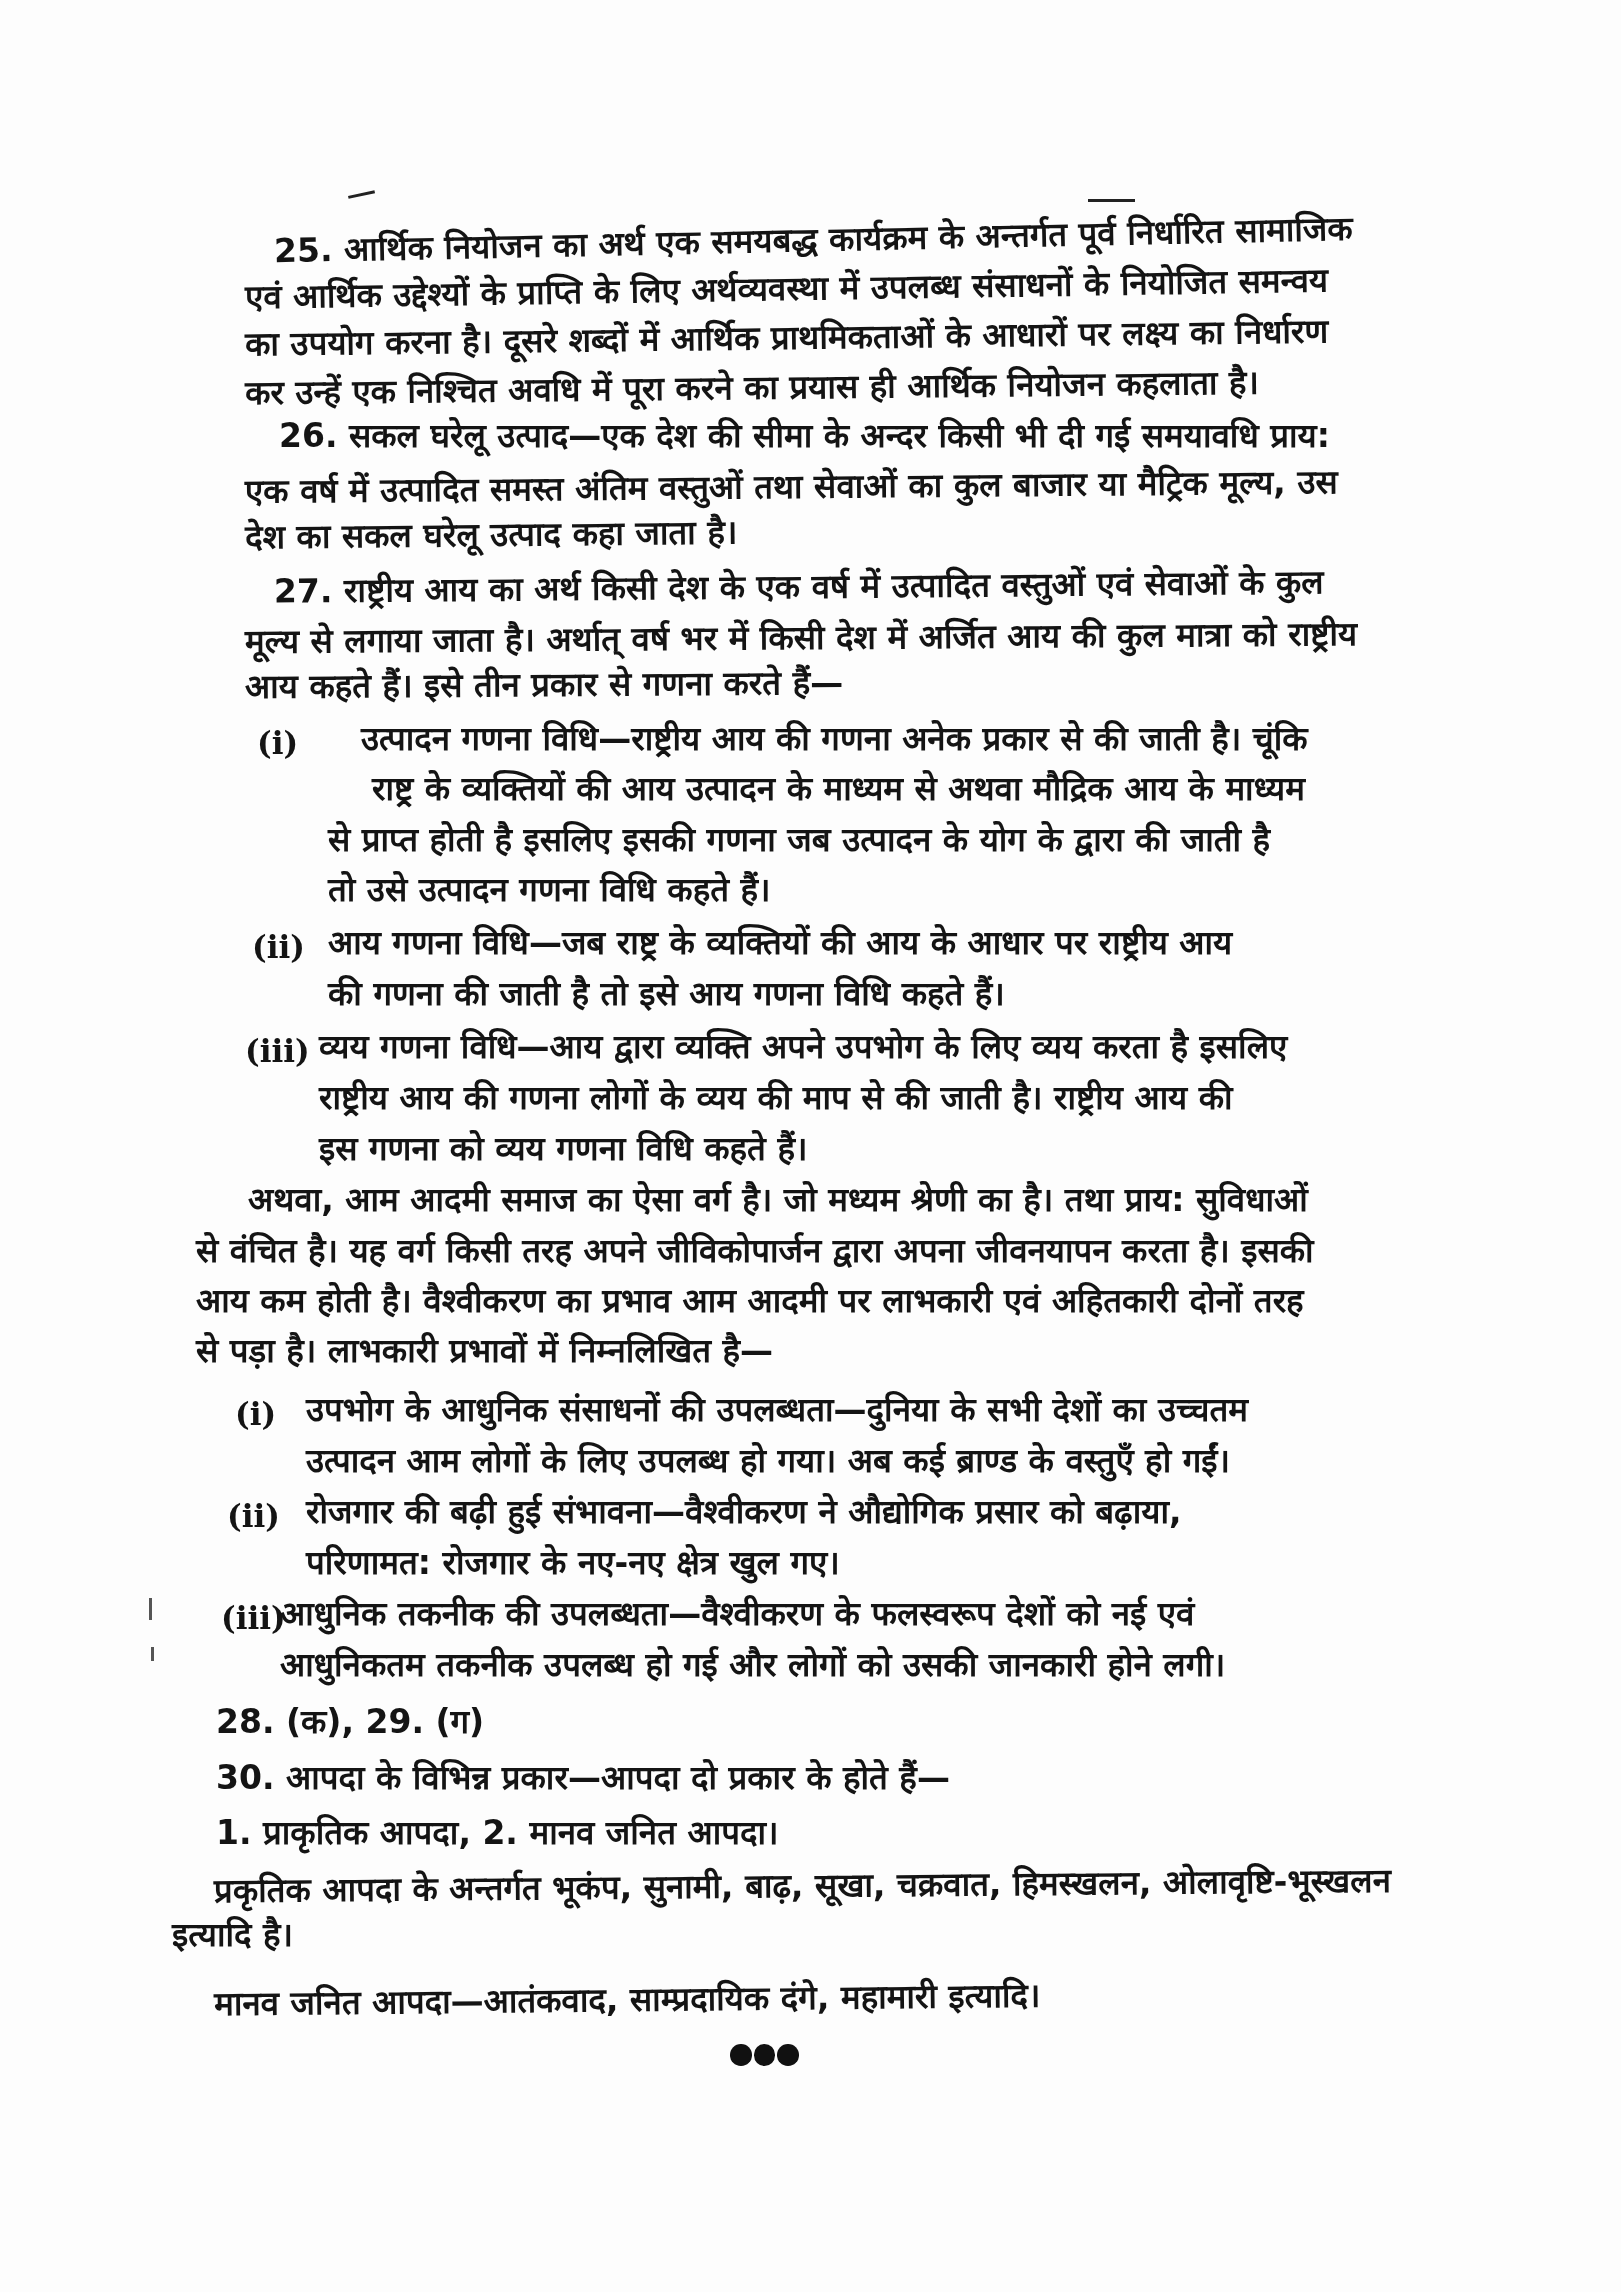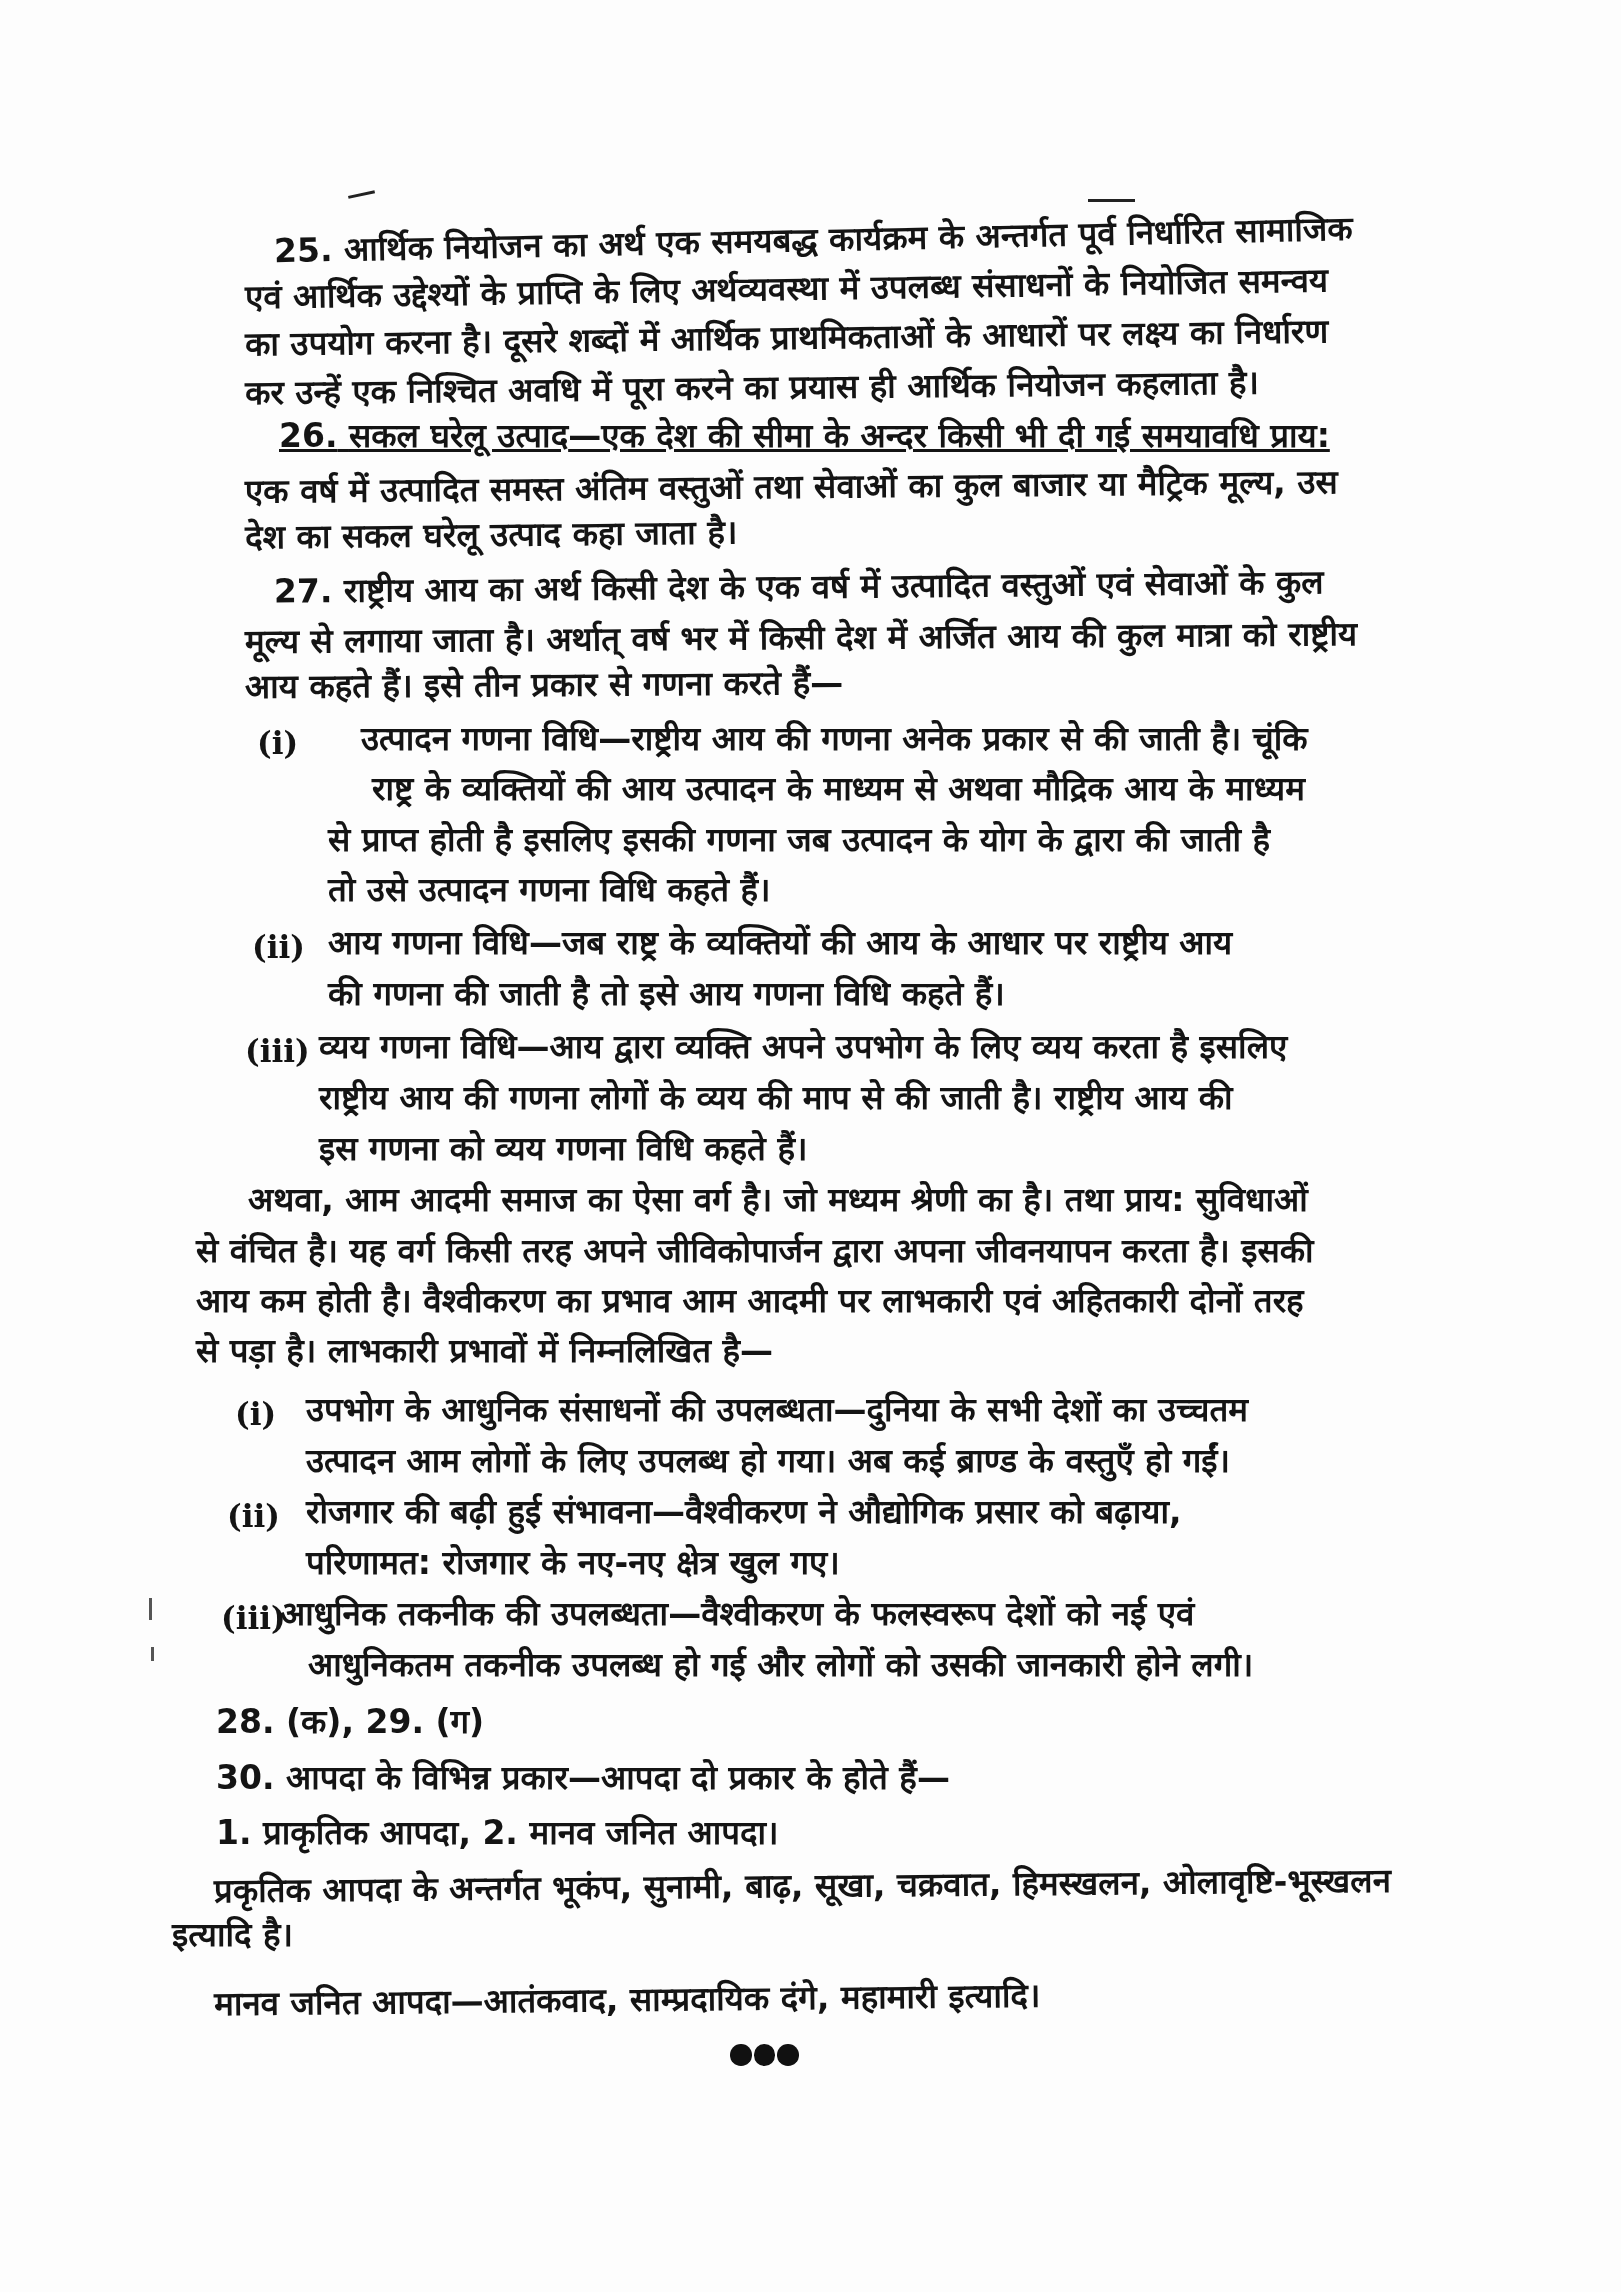--- a/index.html
+++ b/index.html
@@ -31,21 +31,21 @@
   <div class="top-mark" style="left:1088px; top:199px; width:47px;"></div>
 
   <div class="line" style="left:274px; top:218px; transform:rotate(-1.2deg);">
     <span class="num">25.</span>
     <span>आर्थिक नियोजन का अर्थ एक समयबद्ध कार्यक्रम के अन्तर्गत पूर्व निर्धारित सामाजिक</span>
   </div>
   <div class="line" style="left:245px; top:267px; transform:rotate(-0.9deg);">एवं आर्थिक उद्देश्यों के प्राप्ति के लिए अर्थव्यवस्था में उपलब्ध संसाधनों के नियोजित समन्वय</div>
   <div class="line" style="left:245px; top:316px; transform:rotate(-0.7deg);">का उपयोग करना है। दूसरे शब्दों में आर्थिक प्राथमिकताओं के आधारों पर लक्ष्य का निर्धारण</div>
   <div class="line" style="left:245px; top:366px; transform:rotate(-0.6deg);">कर उन्हें एक निश्चित अवधि में पूरा करने का प्रयास ही आर्थिक नियोजन कहलाता है।</div>
 
-  <div class="line" style="left:279px; top:414px;text-decoration:underline;">
+  <div class="line" style="left:279px; top:414px;">
     <span class="num">26.</span>
     <span>सकल घरेलू उत्पाद</span><span>—एक देश की सीमा के अन्दर किसी भी दी गई समयावधि प्राय:</span>
   </div>
   <div class="line" style="left:245px; top:465px; transform:rotate(-0.5deg);">एक वर्ष में उत्पादित समस्त अंतिम वस्तुओं तथा सेवाओं का कुल बाजार या मैट्रिक मूल्य, उस</div>
   <div class="line" style="left:245px; top:513px; transform:rotate(-0.6deg);">देश का सकल घरेलू उत्पाद कहा जाता है।</div>
 
   <div class="line" style="left:274px; top:565px; transform:rotate(-0.5deg);">
     <span class="num">27.</span>
     <span>राष्ट्रीय आय का अर्थ किसी देश के एक वर्ष में उत्पादित वस्तुओं एवं सेवाओं के कुल</span>
   </div>
@@ -78,21 +78,21 @@
 
   <div class="lbl" style="left:227px; top:1498px;">(ii)</div>
   <div class="line" style="left:306px; top:1490px;">रोजगार की बढ़ी हुई संभावना—वैश्वीकरण ने औद्योगिक प्रसार को बढ़ाया,</div>
   <div class="line" style="left:306px; top:1541px;">परिणामत: रोजगार के नए-नए क्षेत्र खुल गए।</div>
 
   <div class="margin-mark" style="left:149px; top:1598px; height:21.6px;"></div>
   <div class="margin-mark" style="left:151px; top:1647px; height:13.7px;"></div>
 
   <div class="lbl" style="left:221px; top:1600px;">(iii)</div>
   <div class="line" style="left:280px; top:1592px;">आधुनिक तकनीक की उपलब्धता—वैश्वीकरण के फलस्वरूप देशों को नई एवं</div>
-  <div class="line" style="left:308px; top:1643px;">आधुनिकतम तकनीक उपलब्ध हो गई और लोगों को उसकी जानकारी होने लगी।</div>
+  <div class="line" style="left:280px; top:1643px;">आधुनिकतम तकनीक उपलब्ध हो गई और लोगों को उसकी जानकारी होने लगी।</div>
 
   <div class="line" style="left:216px; top:1700px;">28. (क), 29. (ग)</div>
 
   <div class="line" style="left:216px; top:1756px;">30. आपदा के विभिन्न प्रकार—आपदा दो प्रकार के होते हैं—</div>
   <div class="line" style="left:216px; top:1811px;">1. प्राकृतिक आपदा, 2. मानव जनित आपदा।</div>
   <div class="line" style="left:214px; top:1864px; transform:rotate(-0.5deg);">प्रकृतिक आपदा के अन्तर्गत भूकंप, सुनामी, बाढ़, सूखा, चक्रवात, हिमस्खलन, ओलावृष्टि-भूस्खलन</div>
   <div class="line" style="left:172px; top:1913px;">इत्यादि है।</div>
   <div class="line" style="left:214px; top:1978px; transform:rotate(-0.6deg);">मानव जनित आपदा—आतंकवाद, साम्प्रदायिक दंगे, महामारी इत्यादि।</div>
 
   <div class="dots">

